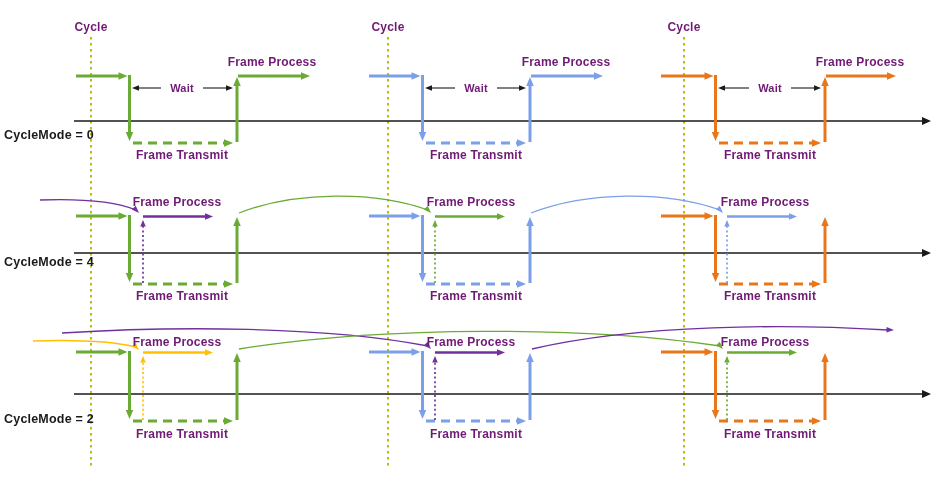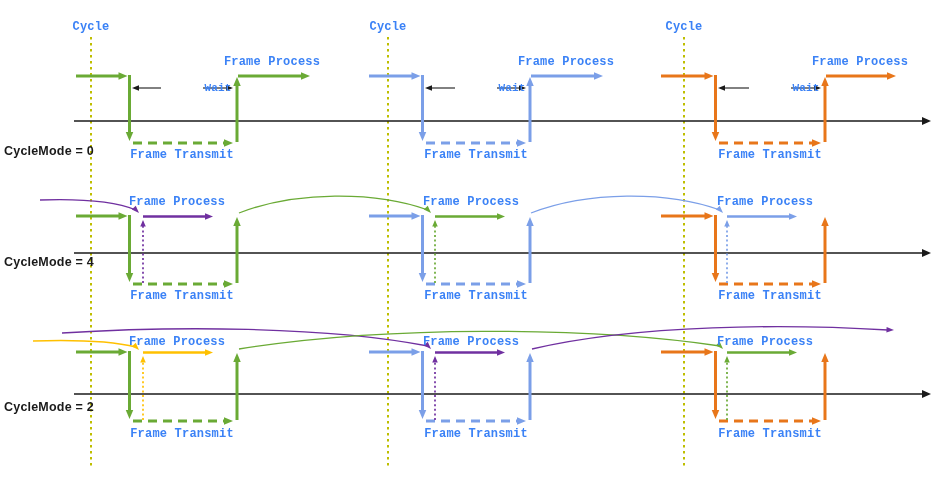--- a/index.html
+++ b/index.html
@@ -9,26 +9,25 @@
     background:#ffffff;
     font-family:"Liberation Sans", sans-serif;
     overflow:hidden;
   }
   .stage svg{position:absolute;left:0;top:0;}
   .lbl{
     position:absolute;
     transform:translate(-50%,-50%);
     font-weight:bold;
     font-size:12px;
-    color:#3b82f6;
+    color:#701a75;
     white-space:nowrap;
     letter-spacing:0.2px;
-    font-family:Liberation Mono, monospace;
   }
-  .lbl.small{font-size:11px;margin-left:36px;}
+  .lbl.small{font-size:11px;}
   .cm{
     position:absolute;
     font-weight:bold;
     font-size:12.5px;
     color:#1a1a1a;
     white-space:nowrap;
     letter-spacing:0.2px;
   }
 </style>
 </head>
@@ -168,23 +167,23 @@
       <path d="M33 341 C63.9 340 107.2 340 136 347" fill="none" stroke="#ffc000" stroke-width="1.3"></path>
       <path d="M0 0 L-7.5 2.75 L-7.5 -2.75 Z" fill="#ffc000" transform="translate(139 350) rotate(46)"></path>
       <path d="M62 333 C171.8 326 325.5 326 428 346" fill="none" stroke="#7030a0" stroke-width="1.3"></path>
       <path d="M0 0 L-7.5 2.75 L-7.5 -2.75 Z" fill="#7030a0" transform="translate(431 349) rotate(46)"></path>
       <path d="M239 349 C383.3 326 585.3 326 720 346" fill="none" stroke="#6aaa35" stroke-width="1.3"></path>
       <path d="M0 0 L-7.5 2.75 L-7.5 -2.75 Z" fill="#6aaa35" transform="translate(723 349) rotate(46)"></path>
       <path d="M532 349 C638.8 324 788.3 324 888 330" fill="none" stroke="#7030a0" stroke-width="1.3"></path>
       <path d="M0 0 L-7.5 2.75 L-7.5 -2.75 Z" fill="#7030a0" transform="translate(894 330) rotate(2)"></path>
     </svg>
 
-  <div class="cm" style="left:4px;top:144px">CycleMode = 0</div>
+  <div class="cm" style="left:4px;top:128px">CycleMode = 0</div>
   <div class="cm" style="left:4px;top:255px">CycleMode = 4</div>
-  <div class="cm" style="left:4px;top:400px">CycleMode = 2</div>
+  <div class="cm" style="left:4px;top:412px">CycleMode = 2</div>
 
   <div class="lbl" style="left:91px;top:27px">Cycle</div>
   <div class="lbl" style="left:388px;top:27px">Cycle</div>
   <div class="lbl" style="left:684px;top:27px">Cycle</div>
 <div class="lbl" style="left: 182px; top: 155px;">Frame Transmit</div>
     <div class="lbl" style="left: 272px; top: 62px;">Frame Process</div>
     <div class="lbl small" style="left: 182px; top: 88px;">Wait</div>
     <div class="lbl" style="left: 476px; top: 155px;">Frame Transmit</div>
     <div class="lbl" style="left: 566px; top: 62px;">Frame Process</div>
     <div class="lbl small" style="left: 476px; top: 88px;">Wait</div>

